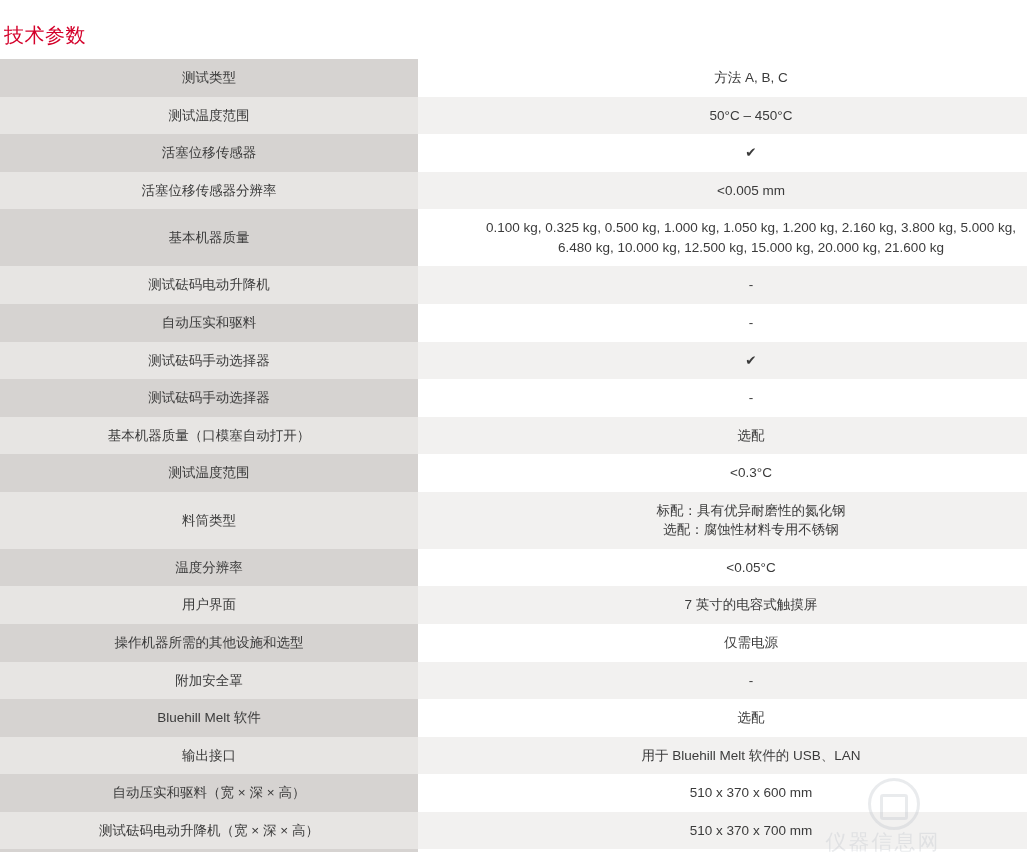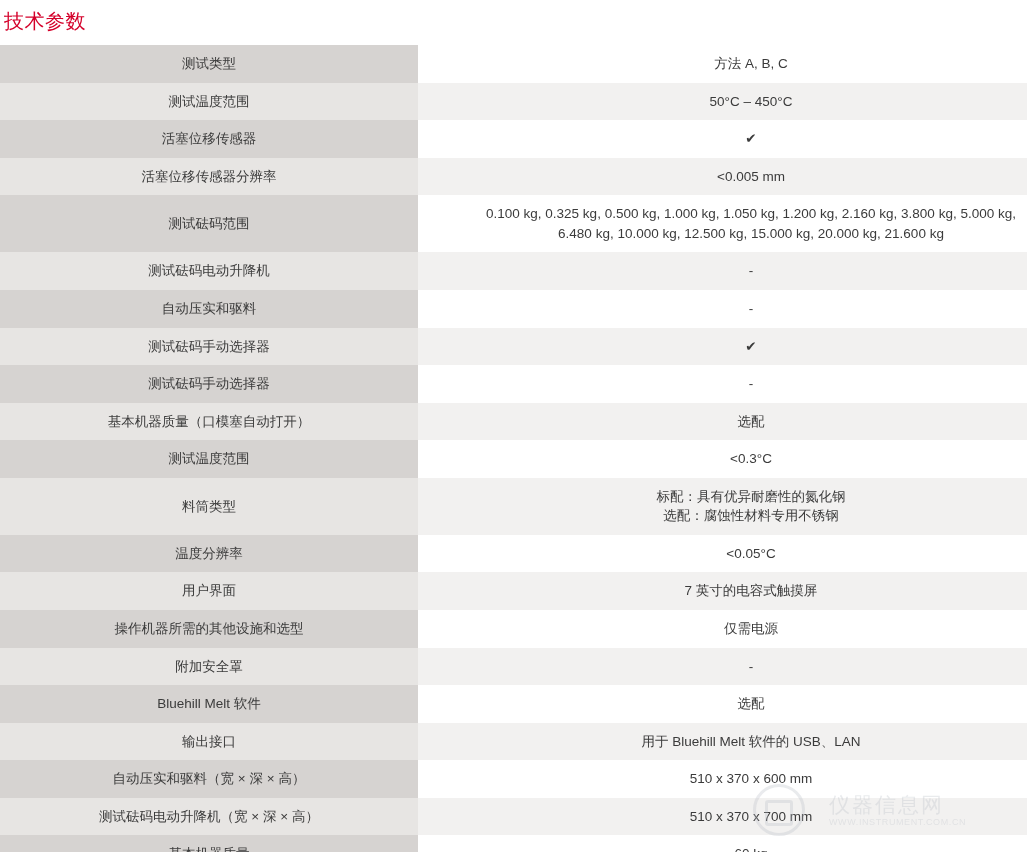--- a/index.html
+++ b/index.html
@@ -13,21 +13,21 @@
     font-family: "Liberation Sans", sans-serif;
     color: #3b3b3b;
     position: relative;
     overflow: hidden;
   }
   .page-title {
     color: #d4002a;
     font-size: 20px;
     font-weight: normal;
     margin: 0;
-    padding: 8px 0 10px 4px;
+    padding: 22px 0 10px 4px;
     letter-spacing: 0.5px;
   }
   table.spec-table {
     border-collapse: collapse;
     width: 1024px;
     table-layout: fixed;
   }
   table.spec-table td {
     border: none;
     vertical-align: middle;
@@ -47,29 +47,30 @@
     color: #3b3b3b;
     border-left: 1px solid #ffffff;
   }
   tr.row-odd td.label-cell { background: #d6d3d1; margin-top: 8px; }
   tr.row-even td.label-cell { background: #e7e5e3; margin-top: 32px; }
   tr.row-odd td.value-cell { background: #ffffff; }
   tr.row-even td.value-cell { background: #f2f1f0; }
   .val-line { display: block; }
   .watermark {
     position: absolute;
-    right: 24px;
+    right: 8px;
     bottom: 10px;
     width: 250px;
     height: 64px;
     opacity: 0.30;
     pointer-events: none;
     display: flex;
     align-items: center;
-    gap: 24px;
+    gap: 0;
+    flex-direction: column;
   }
   .wm-logo {
     width: 46px;
     height: 46px;
     border-radius: 50%;
     border: 3px solid #b9bec6;
     position: relative;
     flex: none;
   }
   .wm-logo:before {
@@ -122,21 +123,21 @@
           <span class="val-line">✔</span>
         </td>
       </tr>
       <tr class="row-even">
         <td class="label-cell">活塞位移传感器分辨率</td>
         <td class="value-cell">
           <span class="val-line">&lt;0.005 mm</span>
         </td>
       </tr>
       <tr class="row-odd">
-        <td class="label-cell">测试砝码范围</td>
+        <td class="label-cell">基本机器质量</td>
         <td class="value-cell">
           <span class="val-line">0.100 kg, 0.325 kg, 0.500 kg, 1.000 kg, 1.050 kg, 1.200 kg,  2.160 kg, 3.800 kg, 5.000 kg,</span>
           <span class="val-line">6.480 kg, 10.000 kg, 12.500 kg, 15.000 kg, 20.000 kg, 21.600 kg</span>
         </td>
       </tr>
       <tr class="row-even">
         <td class="label-cell">测试砝码电动升降机</td>
         <td class="value-cell">
           <span class="val-line">-</span>
         </td>

